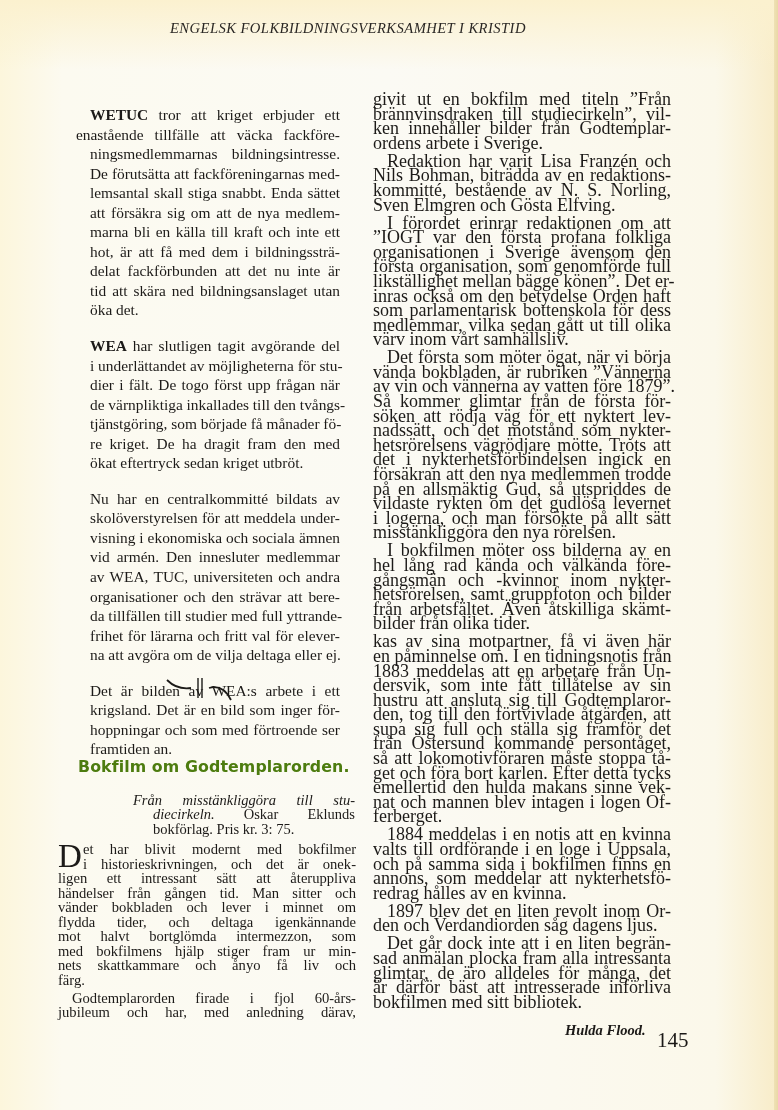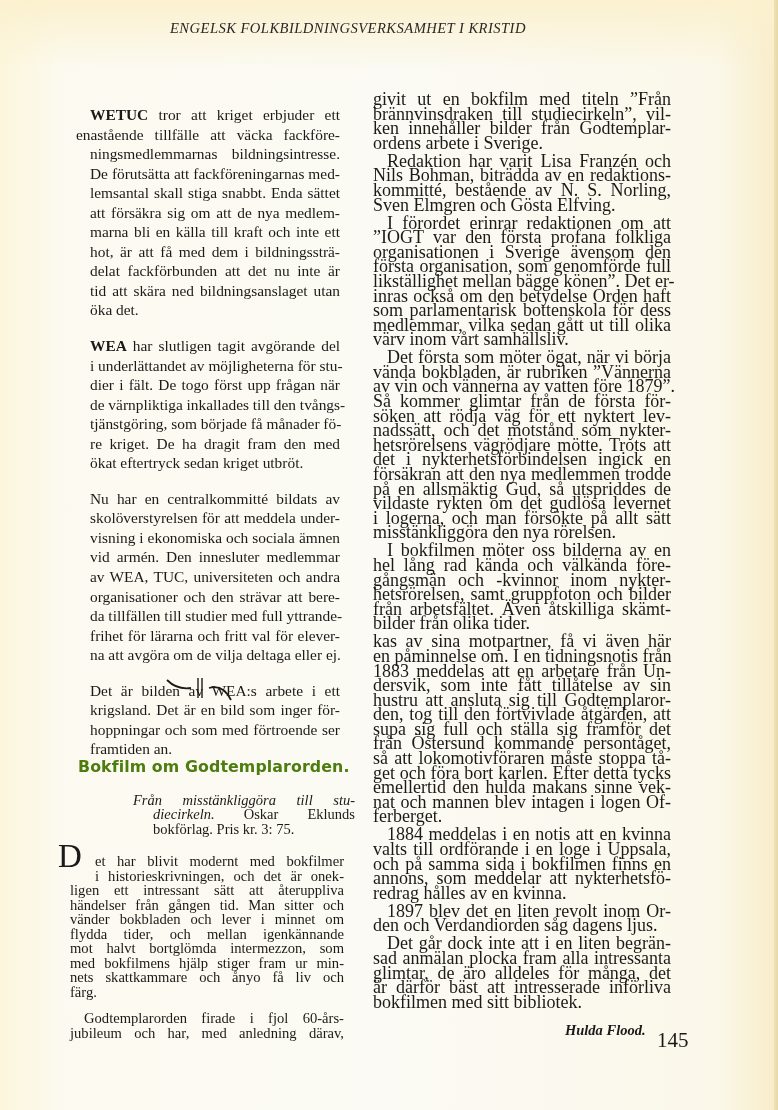--- a/index.html
+++ b/index.html
@@ -46,21 +46,21 @@
   .review i { font-style: italic; }
   .body2 {
     position: absolute; left: 58px; top: 842px; width: 298px;
     font-family: "Liberation Serif", serif; font-size: 14.6px; line-height: 14.5px;
   }
   .body2 .dropcap {
     position: absolute; left: 0; top: -1px;
     font-size: 33px; line-height: 30px; font-family: "Liberation Serif", serif;
   }
   .body2 .indent { padding-left: 25px; }
-  .body2 p { margin: 12px; }
+  .body2 p { margin: 0; }
   .body2 p.next { margin-top: 3.5px; text-indent: 14px; }
   .signature {
     position: absolute; left: 565px; top: 1022px;
     font-family: "Liberation Serif", serif; font-style: italic; font-weight: bold; font-size: 14.5px;
   }
   .page-number {
     position: absolute; left: 645px; top: 1028px;
     font-family: "Liberation Serif", serif; font-size: 21px; color: #1a1816; margin-left: 12px;
   }
   .right-edge {
@@ -134,21 +134,21 @@
 </div>
 
 <div class="body2">
   <span class="dropcap">D</span>
   <p>
     <span class="line indent">et har blivit modernt med bokfilmer</span>
     <span class="line indent">i historieskrivningen, och det är onek-</span>
     <span class="line">ligen ett intressant sätt att återuppliva</span>
     <span class="line">händelser från gången tid. Man sitter och</span>
     <span class="line">vänder bokbladen och lever i minnet om</span>
-    <span class="line">flydda tider, och mellan igenkännande</span>
+    <span class="line">flydda tider, och deltaga igenkännande</span>
     <span class="line">mot halvt bortglömda intermezzon, som</span>
     <span class="line">med bokfilmens hjälp stiger fram ur min-</span>
     <span class="line">nets skattkammare och ånyo få liv och</span>
     <span class="line last">färg.</span>
   </p>
   <p class="next">
     <span class="line">Godtemplarorden firade i fjol 60-års-</span>
     <span class="line" style="text-indent:0">jubileum och har, med anledning därav,</span>
   </p>
 </div>

